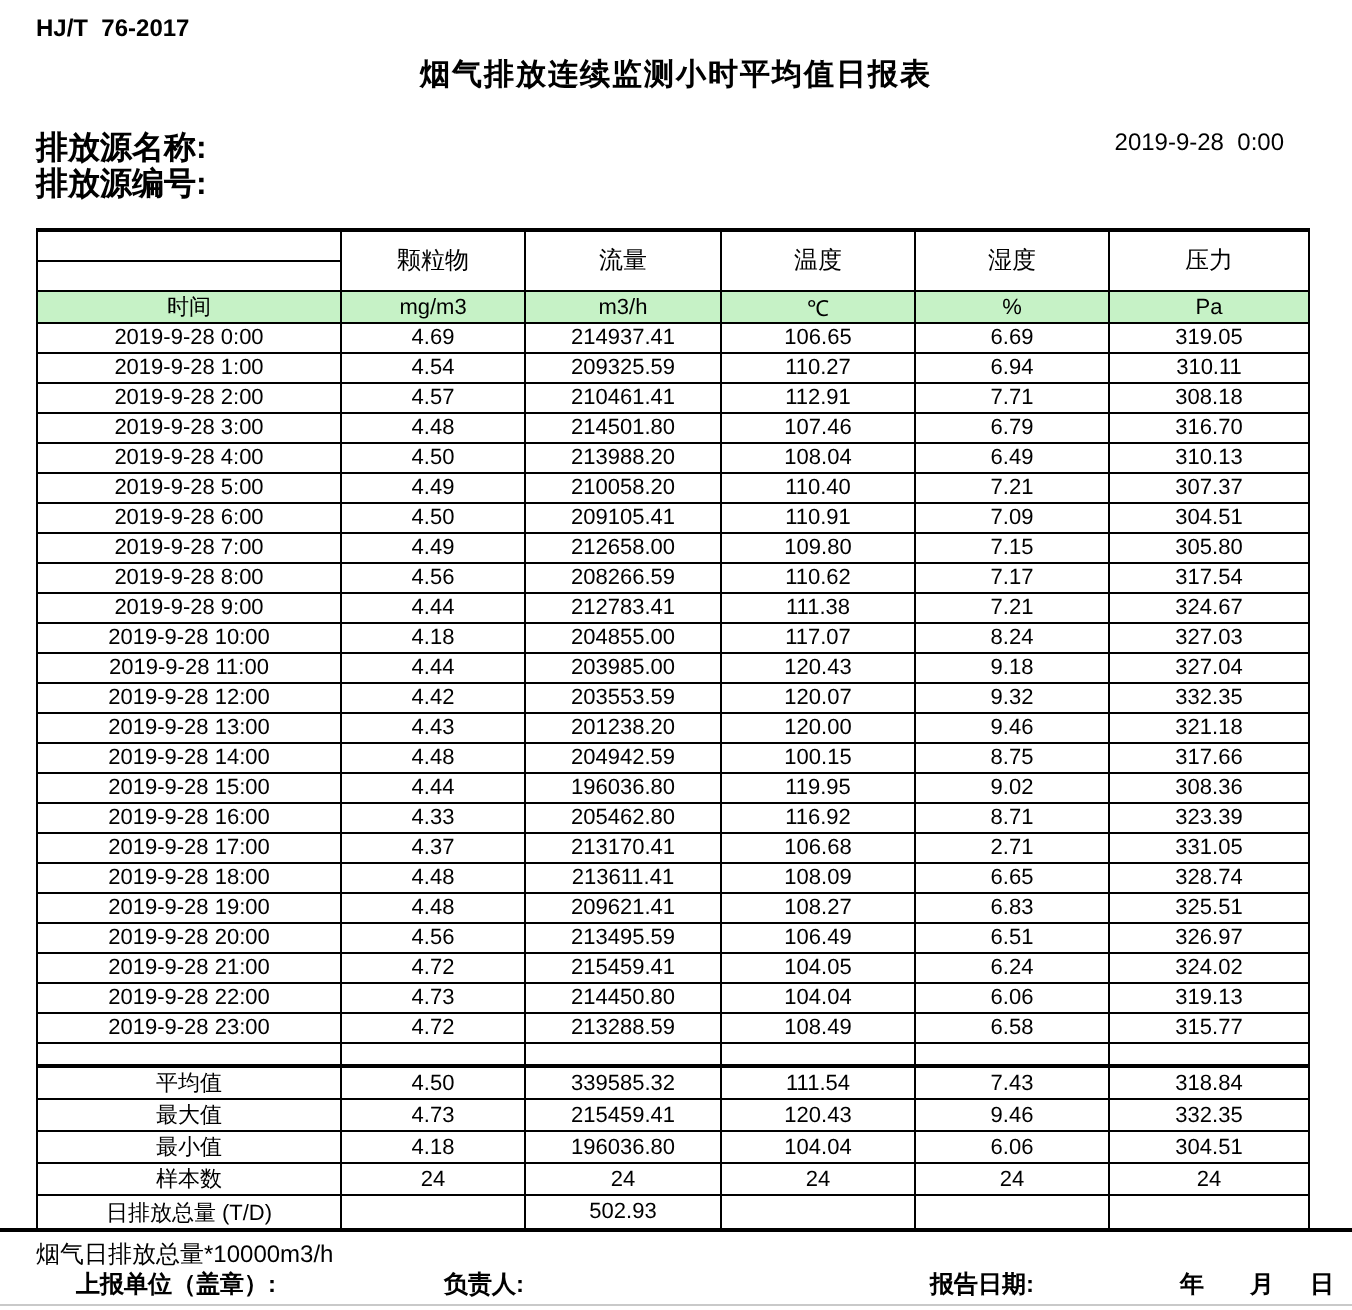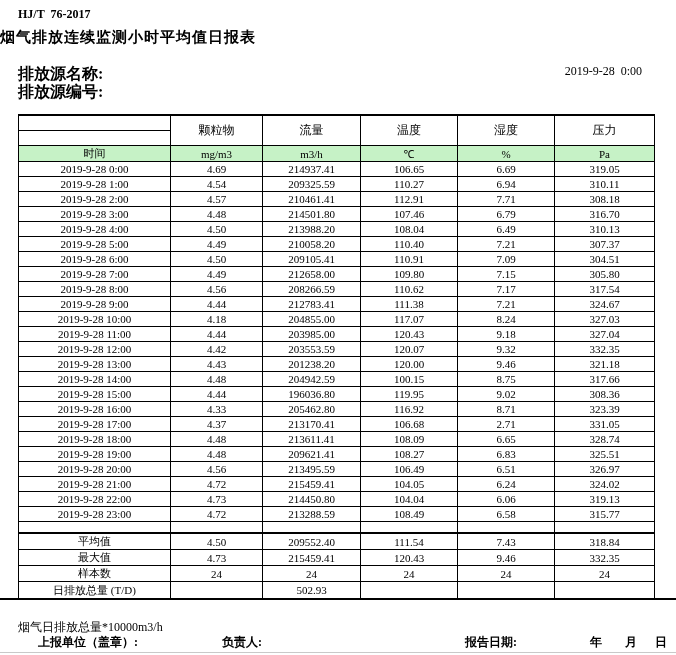--- a/index.html
+++ b/index.html
@@ -1,24 +1,24 @@
 <!DOCTYPE html>
 <html style="--green: #c6f2c6;"><head>
 <meta charset="utf-8">
 <style>
   html,body{margin:0;padding:0;background:#fff;}
   .page{
     position:relative;
     width:676px;height:655px;
     background:#fff;color:#000;
-    font-family:Liberation Serif, serif;
+    font-family:Liberation Sans, sans-serif;
     overflow:hidden;
   }
   .std-no{position:absolute;left:18px;top:7px;font-size:12px;font-weight:bold;white-space:pre;}
-  .doc-title{position:absolute;left:0;top:28px;width:100%;font-size:15px;font-weight:bold;letter-spacing:1px;}
+  .doc-title{position:absolute;left:0;top:28px;width:100%;text-align:center;font-size:15px;font-weight:bold;letter-spacing:1px;}
   .meta-label{position:absolute;left:18px;font-size:16px;font-weight:bold;}
   .meta-name{top:64px;}
   .meta-code{top:82px;}
   .meta-date{position:absolute;right:34px;top:64px;font-size:12px;white-space:pre;}
   .table-wrap{position:absolute;left:0;top:114px;width:676px;}
   table.report-table{
     margin-left:18px;width:636px;
     border-collapse:collapse;table-layout:fixed;
     border-left:1px solid #000;border-right:1px solid #000;
     border-top:2px solid #000;
@@ -294,32 +294,40 @@
           <td></td>
             <td></td>
             <td></td>
           <td></td>
             <td></td>
             <td></td>
         </tr>
       <tr class="summary-row thick-top">
             <td>平均值</td>
             <td>4.50</td>
-            <td>209552.40</td>
+            <td>339585.32</td>
             <td>111.54</td>
             <td>7.43</td>
             <td>318.84</td>
           </tr>
           <tr class="summary-row">
             <td>最大值</td>
             <td>4.73</td>
             <td>215459.41</td>
             <td>120.43</td>
             <td>9.46</td>
             <td>332.35</td>
+          </tr>
+          <tr class="summary-row">
+            <td>最小值</td>
+            <td>4.18</td>
+            <td>196036.80</td>
+            <td>104.04</td>
+            <td>6.06</td>
+            <td>304.51</td>
           </tr>
           <tr class="summary-row">
             <td>样本数</td>
             <td>24</td>
             <td>24</td>
             <td>24</td>
             <td>24</td>
             <td>24</td>
           </tr>
           <tr class="summary-row last-row">

